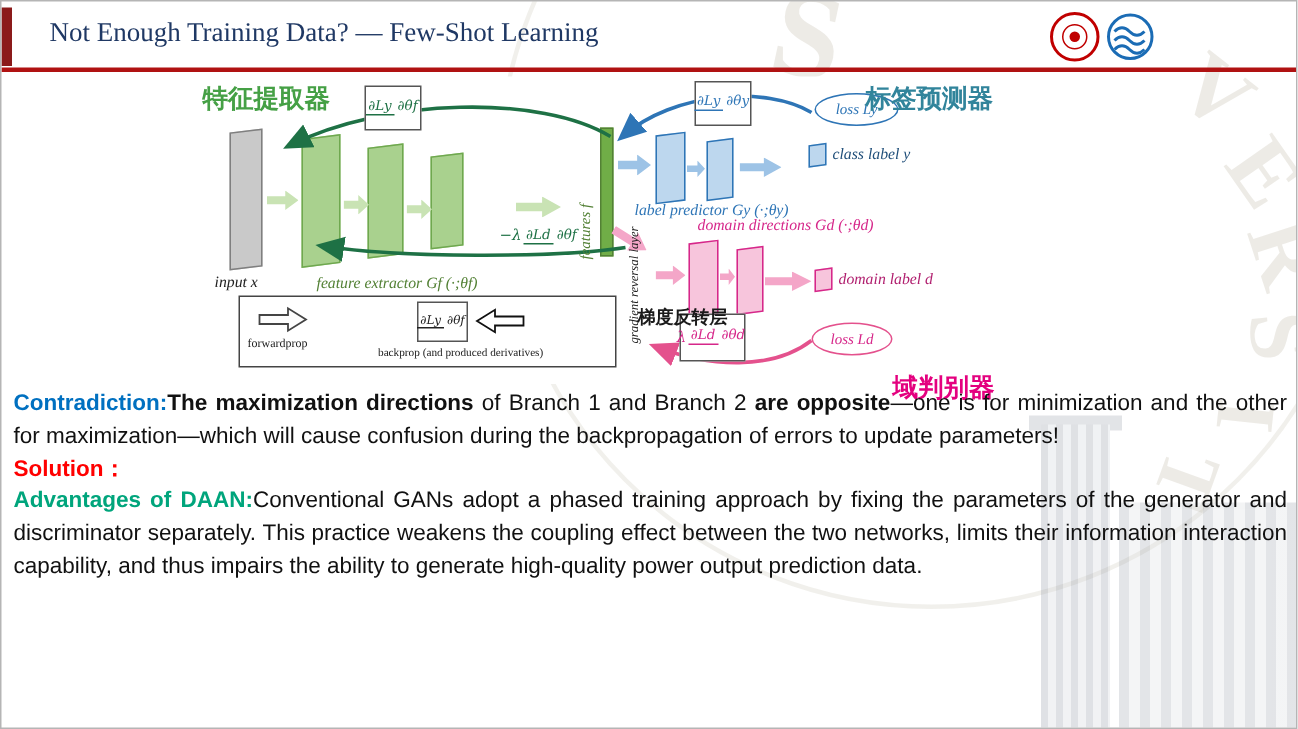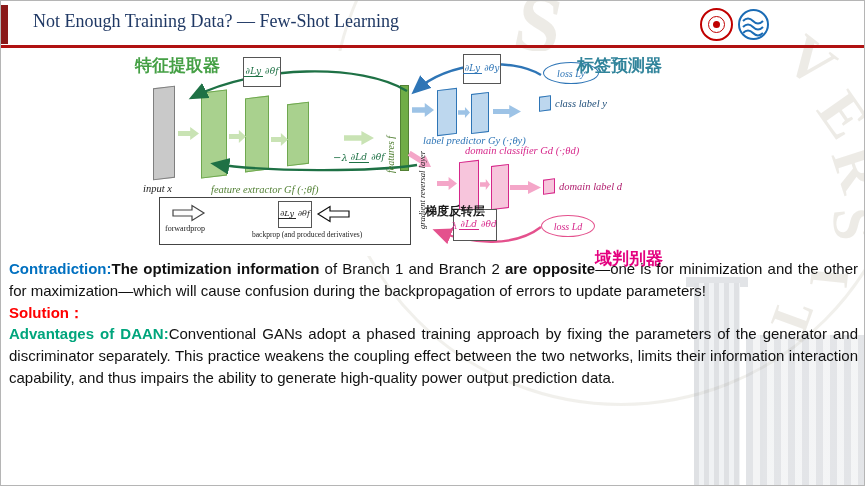--- a/index.html
+++ b/index.html
@@ -190,21 +190,21 @@
     <div class="oval" style="left:422px;top:164px;width:54px;height:22px;border:1.6px solid #E4518D;color:#D6278A">loss Ld</div>
 
     <div class="mini-slab" style="left:420px;top:45px;background:#BDD7EE;border-color:#2E75B6"></div>
     <div class="dtxt" style="left:436px;top:47px;color:#1F4E79">class label y</div>
     <div class="mini-slab" style="left:424px;top:128px;background:#F7C5DC;border-color:#D6278A"></div>
     <div class="dtxt" style="left:440px;top:130px;color:#B01E6E">domain label d</div>
 
     <div class="dtxt" style="left:24px;top:132px;color:#222">input x</div>
     <div class="dtxt" style="left:92px;top:133px;color:#538135">feature extractor Gf (·;θf)</div>
     <div class="dtxt" style="left:304px;top:84px;color:#2E75B6">label predictor Gy (·;θy)</div>
-    <div class="dtxt" style="left:346px;top:94px;color:#D6278A">domain classifier Gd (·;θd)</div>
+    <div class="dtxt" style="left:346px;top:94px;color:#D6278A">domain directions Gd (·;θd)</div>
     <div class="vtext" style="left:266px;top:42px;height:80px;font-size:10px;color:#538135">features f</div>
     <div class="vtext" style="left:298px;top:58px;height:120px;font-size:8.5px;color:#222">gradient reversal layer</div>
 
     <div id="legend">
       <svg width="34" height="18" style="position:absolute;left:12px;top:6px">
         <polygon points="1,6 20,6 20,1.5 32,9 20,16.5 20,12 1,12" fill="#fdfdfd" stroke="#444" stroke-width="1.2"></polygon>
       </svg>
       <div class="lg-t" style="left:5px;top:26px;font-size:8px">forwardprop</div>
       <div class="fbox" style="left:118px;top:3px;width:34px;height:27px;color:#222">
         <span class="frac frac-sm">
@@ -213,18 +213,18 @@
           </span>
       </div>
       <svg width="34" height="18" style="position:absolute;left:156px;top:7px">
         <polygon points="33,6 14,6 14,1.5 2,9 14,16.5 14,12 33,12" fill="#ffffff" stroke="#111" stroke-width="1.2"></polygon>
       </svg>
       <div class="lg-t" style="left:92px;top:32px;font-size:7.5px">backprop (and produced derivatives)</div>
     </div>
   </div>
 
   <div id="content">
-    <p><span class="b c-blue">Contradiction:</span><span class="b">The optimization information</span><span> of Branch 1 and Branch 2 </span><span class="b">are opposite</span><span>—one is for minimization and the other for maximization—which will cause confusion during the backpropagation of errors to update parameters!</span></p>
+    <p><span class="b c-blue">Contradiction:</span><span class="b">The maximization directions</span><span> of Branch 1 and Branch 2 </span><span class="b">are opposite</span><span>—one is for minimization and the other for maximization—which will cause confusion during the backpropagation of errors to update parameters!</span></p>
     <p><span class="b c-red">Solution：</span></p>
     <p><span class="b c-teal">Advantages of DAAN:</span><span>Conventional GANs adopt a phased training approach by fixing the parameters of the generator and discriminator separately. This practice weakens the coupling effect between the two networks, limits their information interaction capability, and thus impairs the ability to generate high-quality power output prediction data.</span></p>
   </div>
 
 </div>
 
 </body></html>

